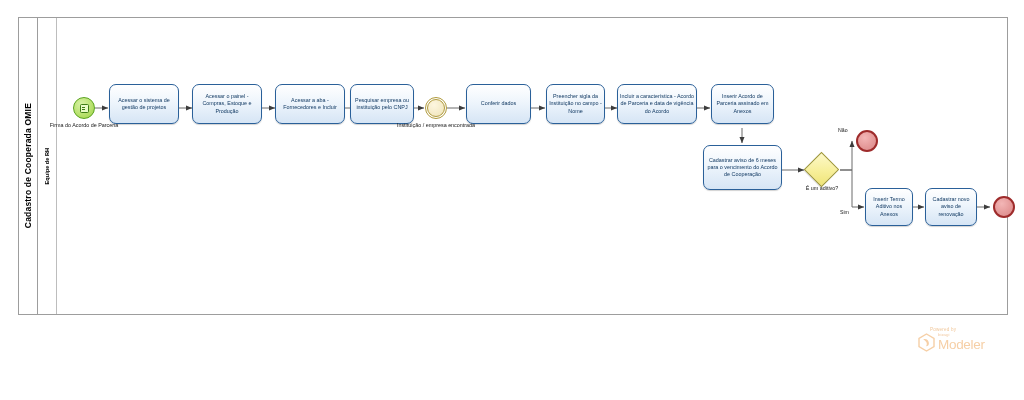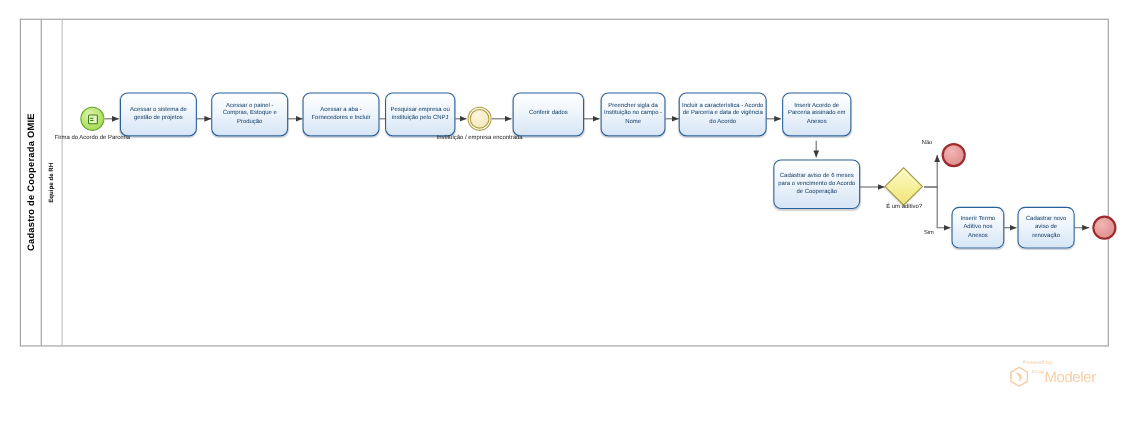--- a/index.html
+++ b/index.html
@@ -165,21 +165,21 @@
     top: 327px;
     width: 100px;
   }
   .wm-powered {
     font-size: 4.6px;
     color: #f0c79b;
     letter-spacing: 0.2px;
     margin-left: 12px;
   }
   .wm-row { display: flex; align-items: center; gap: 3px; margin-top: 1px; }
-  .wm-brand { display: flex; flex-direction: row; line-height: 1; }
+  .wm-brand { display: flex; flex-direction: column; line-height: 1; }
   .wm-bizagi { font-size: 4.4px; color: #f2cba4; margin-bottom: 0.5px; }
   .wm-modeler { font-size: 13.5px; color: #f6cfa6; letter-spacing: -0.3px; }
 </style>
 </head>
 <body>
 
 <div id="canvas">
 
   <div class="pool">
     <div class="pool-header">

